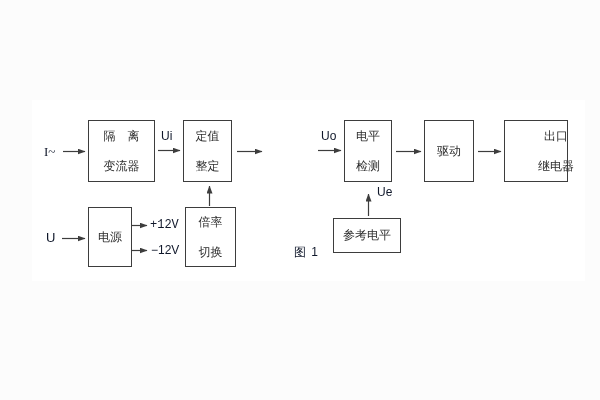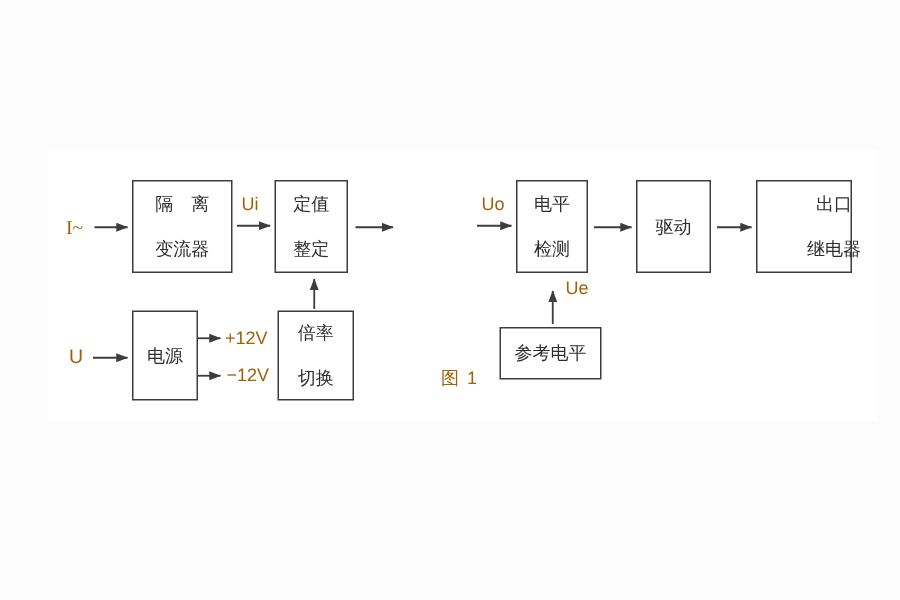--- a/index.html
+++ b/index.html
@@ -50,29 +50,29 @@
   .b4 { left: 344px; top: 120px; width: 48px; height: 62px; font-family: Liberation Serif, serif; }
   .b5 { left: 424px; top: 120px; width: 50px; height: 62px; }
   .b6 { left: 504px; top: 120px; width: 64px; height: 62px; padding-left: 40px; }
   .b7 { left: 88px;  top: 207px; width: 44px; height: 60px; }
   .b8 { left: 185px; top: 207px; width: 51px; height: 60px; font-family: Liberation Serif, serif; }
   .b9 { left: 333px; top: 218px; width: 68px; height: 35px; }
   .lbl {
     position: absolute;
     font-size: 12px;
     line-height: 13px;
-    color: #a16207;
+    color: #0f172a;
     white-space: nowrap;
   }
   .lbl-i  { left: 44px;  top: 145px; font-family: "Liberation Serif", "DejaVu Serif", serif; font-size: 13px; }
   .lbl-u  { left: 46px;  top: 231px; font-size: 13px; }
   .lbl-ui { left: 161px; top: 130px; }
   .lbl-uo { left: 321px; top: 130px; }
   .lbl-ue { left: 377px; top: 186px; }
-  .lbl-p12 { left: 150px; top: 219px; }
+  .lbl-p12 { left: 150px; top: 219px; font-family: Liberation Mono, monospace; }
   .lbl-n12 { left: 151px; top: 244px; }
   .lbl-cap { left: 294px; top: 246px; letter-spacing: 1px; }
 </style>
 </head>
 <body>
 
 <div id="stage">
 
   <div class="panel"></div>
 

